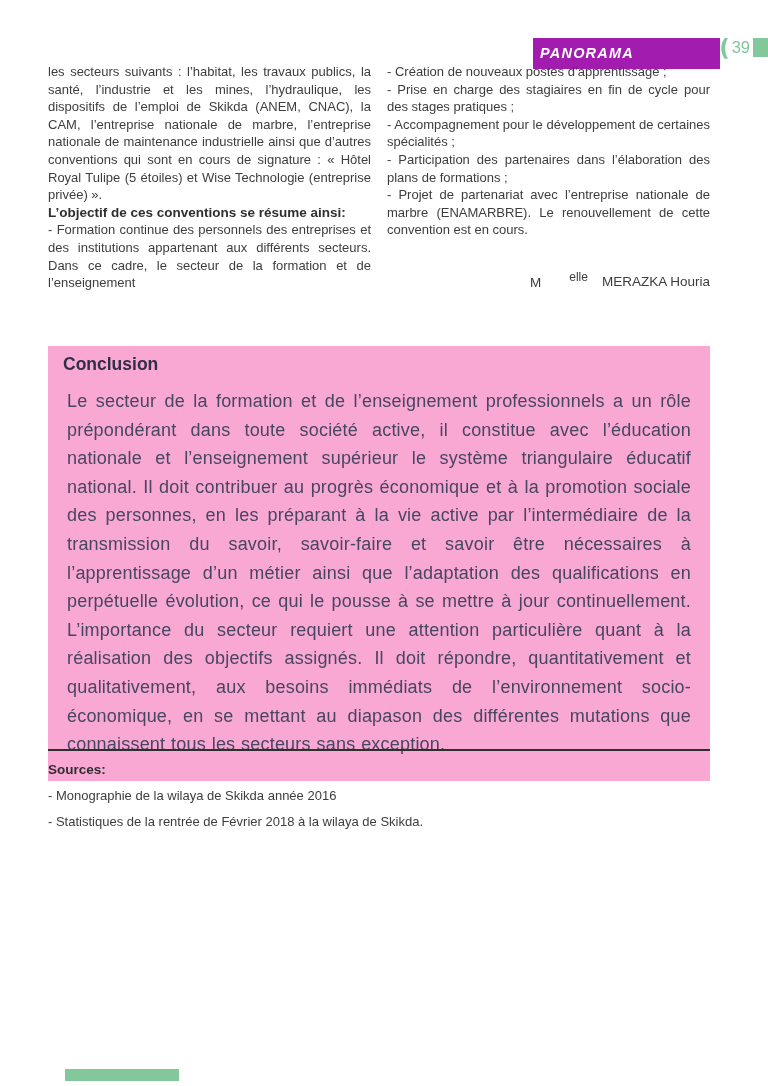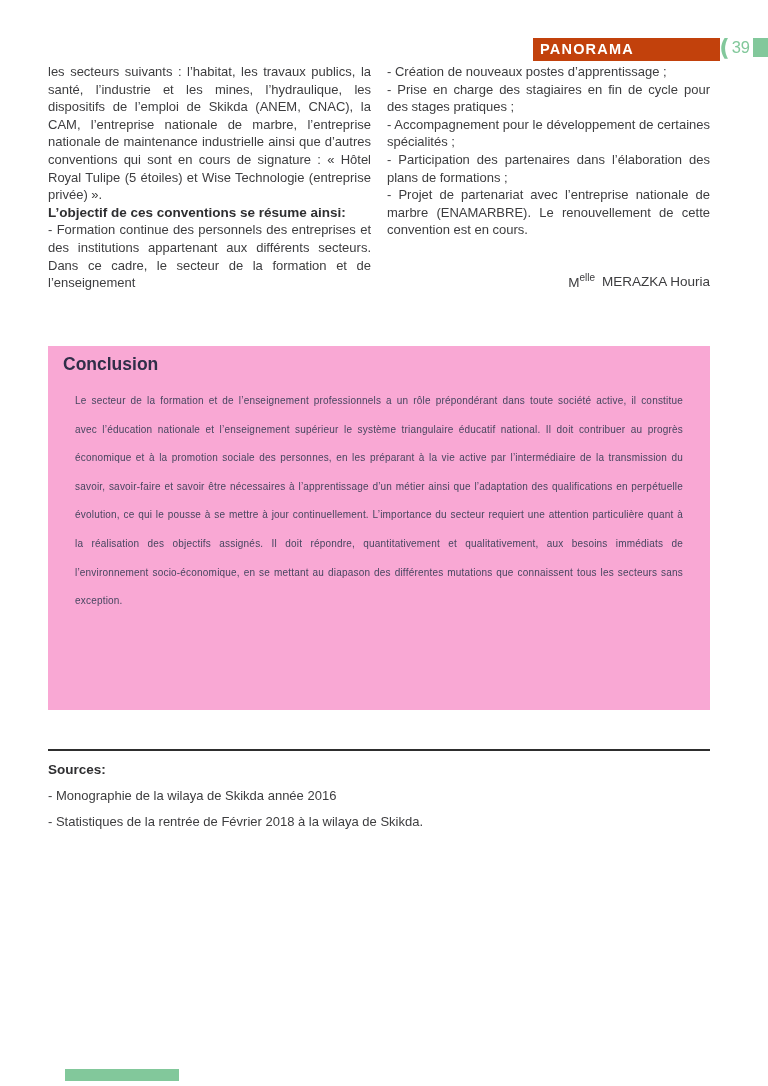--- a/index.html
+++ b/index.html
@@ -7,23 +7,23 @@
     width:768px; height:1086px;
     background:#ffffff;
     font-family:"Liberation Sans", sans-serif;
     color:#3d3d3f;
     position:relative;
     overflow:hidden;
   }
   
   .banner {
     position:absolute; left:533px; top:38px;
-    width:187px; height:23px;
-    background:#c2410c;
-    display:flex; align-items:center;
+    width:187px; height:31px;
+    background:#a21caf;
+    display:flex; align-items:center;font-style:italic;
   }
   .banner .banner-label {
     color:#ffffff; font-weight:bold; font-size:14.5px;
     letter-spacing:1.2px; padding-left:7px; line-height:19px;
   }
   .pagenum-badge {
     position:absolute; right:0; top:36px; height:23px;
     display:flex; align-items:center;
   }
   .bracket {
@@ -44,35 +44,35 @@
   .col-left { left:48px; }
   .col-right { left:387px; }
   .col p { margin:0; }
   .objective-heading {
     font-size:13.5px; font-weight:bold; color:#2f2f31;
     margin:11px 0 21px; text-align:left;
   }
   .signature {
     text-align:right; margin-top:30px !important; font-size:13.5px;
   }
-  .signature sup { font-size:10px; }
-  .signature .sig-name { margin-left:7px; }
+  .signature sup { font-size:12px;margin-left:28px; }
+  .signature .sig-name { margin-left:14px; }
   
   .conclusion {
     position:absolute; left:48px; top:346px;
     width:632px; min-height:338px;
     background:#f9a8d4;
     padding:8px 15px 18px 15px;
     color:#474660;
   }
   .conclusion .conclusion-title {
     margin:0 0 12px 0; font-size:17.5px; font-weight:bold; color:#302e49;
   }
   .conclusion .conclusion-body {
-    margin:12px; font-size:10px; line-height:28.6px;
+    margin:4px; font-size:18px; line-height:28.6px;
     text-align:justify; letter-spacing:0.2px; word-spacing:0.6px;
   }
   
   .rule {
     position:absolute; left:48px; top:749px; width:662px;
     height:0; border-top:2px solid #2e2e2e;
   }
   .sources { position:absolute; left:48px; top:762px; width:662px; }
   .sources .sources-title {
     margin:0 0 10px 0; font-size:13.5px; font-weight:bold; color:#2f2f31;

